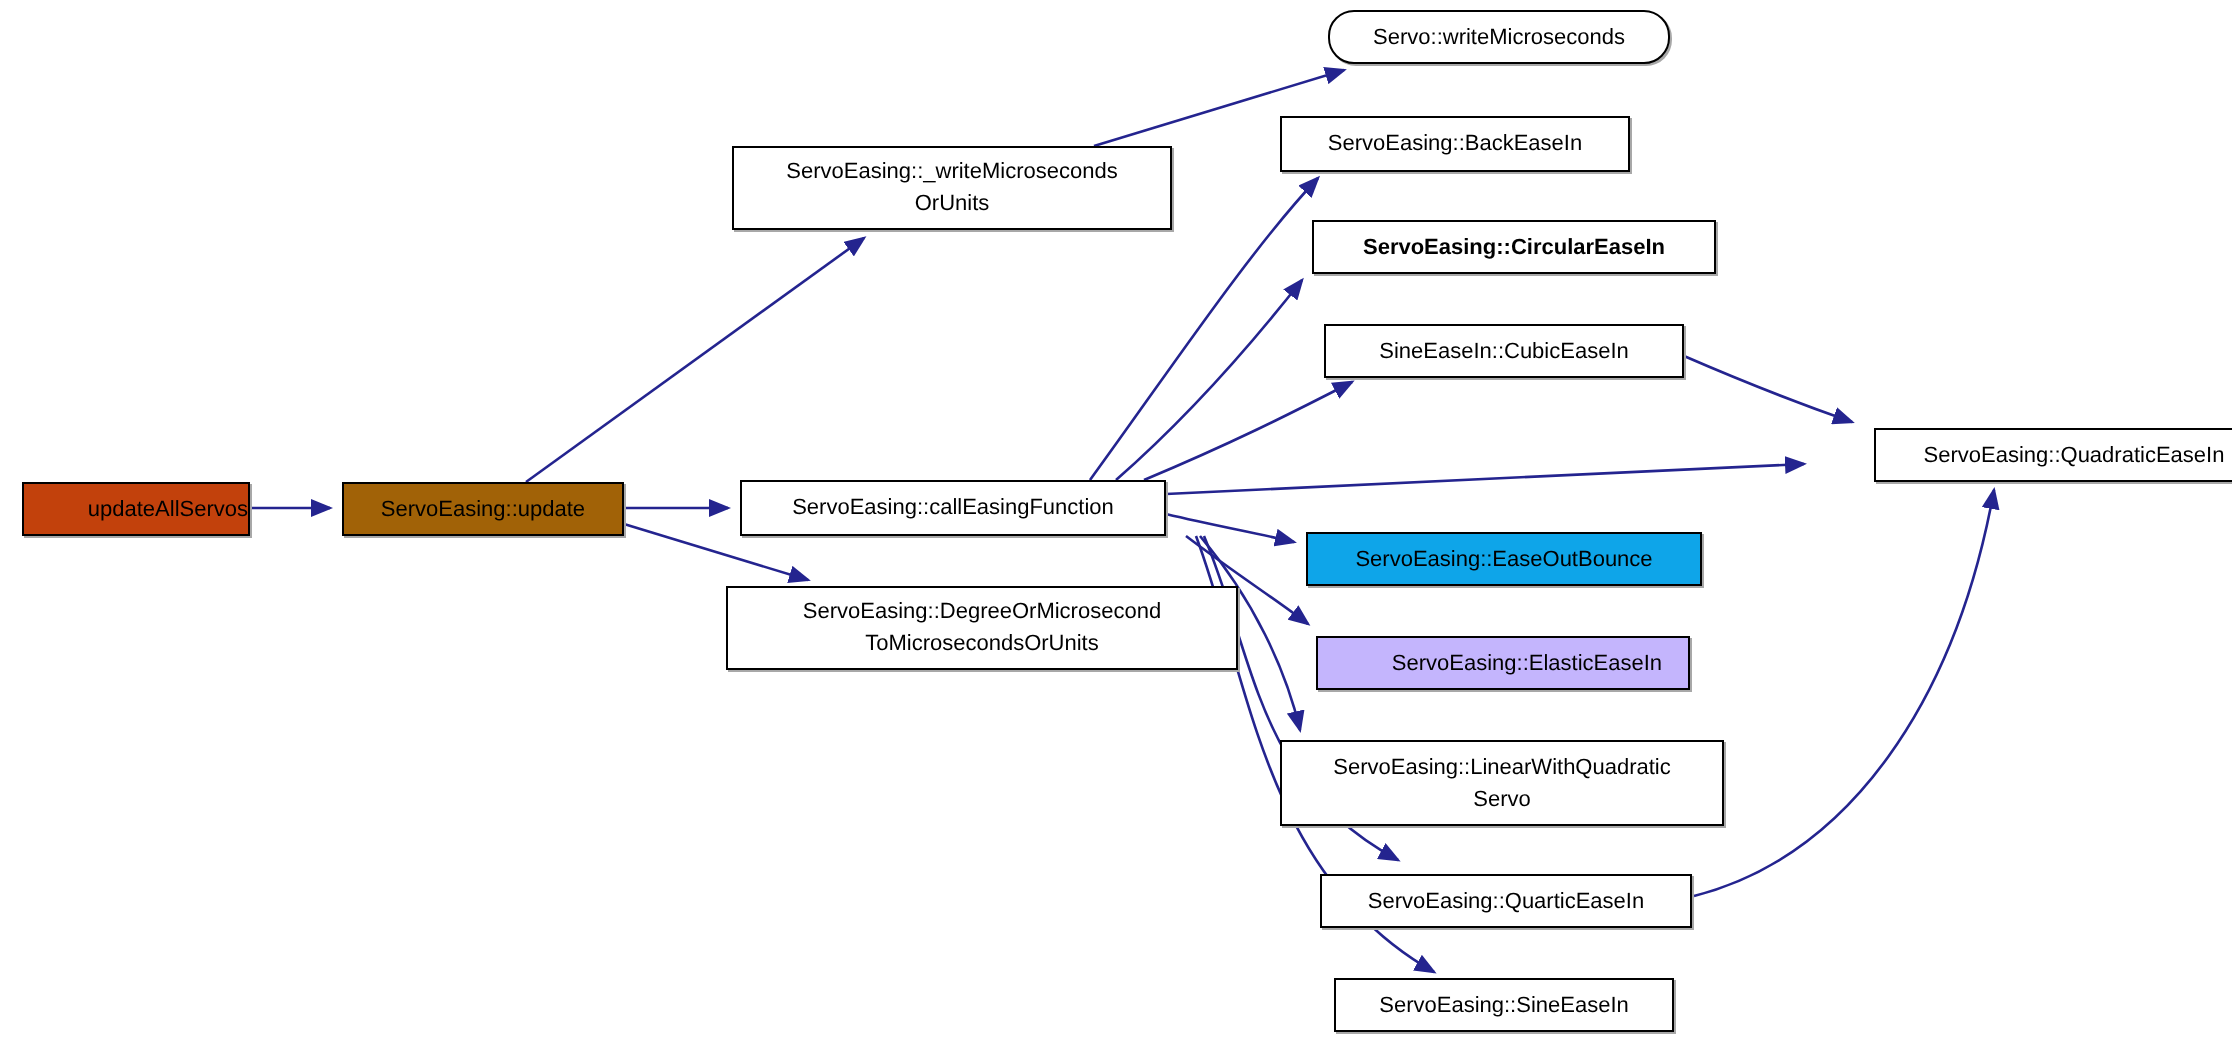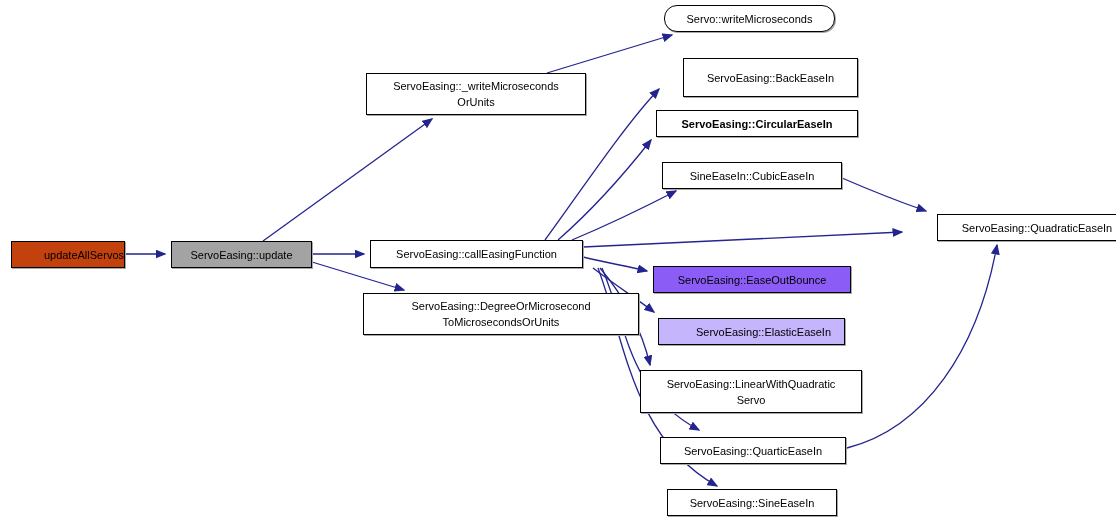--- a/index.html
+++ b/index.html
@@ -74,50 +74,50 @@
         <path d="M602,268 C628,330 628,392 699,430" class="edge" stroke="#24248f" marker-end="url(#arrowhead)"></path>
         <path d="M598,268 C625,340 632,438 717,486" class="edge" stroke="#24248f" marker-end="url(#arrowhead)"></path>
         <path d="M842,178 C872,191 900,202 926,211" class="edge" stroke="#24248f" marker-end="url(#arrowhead)"></path>
         <path d="M847,448 C925,428 978,350 997,245" class="edge" stroke="#24248f" marker-end="url(#arrowhead)"></path>
       </g>
   </svg>
 
 <div class="node" style="left: 11px; top: 241px; width: 114px; height: 27px; background: #c2410c; border-color: rgb(0, 0, 0); align-items: flex-end;">
       <span>updateAllServos</span>
     </div>
-    <div class="node" style="left: 171px; top: 241px; width: 141px; height: 27px; background: #a3a3a3; border-color: rgb(0, 0, 0);">
+    <div class="node" style="left: 171px; top: 241px; width: 141px; height: 27px; background: #a16207; border-color: rgb(0, 0, 0);">
       <span>ServoEasing::update</span>
     </div>
     <div class="node" style="left: 366px; top: 73px; width: 220px; height: 42px; background: rgb(255, 255, 255); border-color: rgb(0, 0, 0); text-align: center;">
       <span>ServoEasing::_writeMicroseconds</span>
       <span>OrUnits</span>
     </div>
     <div class="node" style="left: 370px; top: 240px; width: 213px; height: 28px; background: rgb(255, 255, 255); border-color: rgb(0, 0, 0);">
       <span>ServoEasing::callEasingFunction</span>
     </div>
-    <div class="node" style="left: 363px; top: 293px; width: 276px; height: 42px; background: rgb(255, 255, 255); border-color: rgb(0, 0, 0);">
+    <div class="node" style="left: 363px; top: 293px; width: 256px; height: 42px; background: rgb(255, 255, 255); border-color: rgb(0, 0, 0);">
       <span>ServoEasing::DegreeOrMicrosecond</span>
       <span>ToMicrosecondsOrUnits</span>
     </div>
     <div class="node" style="left: 664px; top: 5px; width: 171px; height: 27px; background: rgb(255, 255, 255); border-color: rgb(0, 0, 0); border-radius: 13px;">
       <span>Servo::writeMicroseconds</span>
     </div>
-    <div class="node" style="left: 683px; top: 58px; width: 175px; height: 39px; background: rgb(255, 255, 255); border-color: rgb(0, 0, 0);">
+    <div class="node" style="left: 640px; top: 58px; width: 175px; height: 28px; background: rgb(255, 255, 255); border-color: rgb(0, 0, 0);">
       <span>ServoEasing::BackEaseIn</span>
     </div>
     <div class="node" style="left: 656px; top: 110px; width: 202px; height: 27px; background: rgb(255, 255, 255); border-color: rgb(0, 0, 0); font-weight: bold;">
       <span>ServoEasing::CircularEaseIn</span>
     </div>
     <div class="node" style="left: 662px; top: 162px; width: 180px; height: 27px; background: rgb(255, 255, 255); border-color: rgb(0, 0, 0);">
       <span>SineEaseIn::CubicEaseIn</span>
     </div>
     <div class="node" style="left: 910px; top: 214px; width: 200px; height: 27px; background: rgb(255, 255, 255); border-color: rgb(0, 0, 0); margin-left: 27px;">
       <span>ServoEasing::QuadraticEaseIn</span>
     </div>
-    <div class="node" style="left: 653px; top: 266px; width: 198px; height: 27px; background: #8b5cf6; border-color: rgb(0, 0, 0);">
+    <div class="node" style="left: 653px; top: 266px; width: 198px; height: 27px; background: #0ea5e9; border-color: rgb(0, 0, 0);">
       <span>ServoEasing::EaseOutBounce</span>
     </div>
     <div class="node" style="left: 658px; top: 318px; width: 187px; height: 27px; background: #c4b5fd; border-color: rgb(0, 0, 0); padding-left: 24px;">
       <span>ServoEasing::ElasticEaseIn</span>
     </div>
     <div class="node" style="left: 640px; top: 370px; width: 222px; height: 43px; background: rgb(255, 255, 255); border-color: rgb(0, 0, 0);">
       <span>ServoEasing::LinearWithQuadratic</span>
       <span>Servo</span>
     </div>
     <div class="node" style="left: 660px; top: 437px; width: 186px; height: 27px; background: rgb(255, 255, 255); border-color: rgb(0, 0, 0);">

